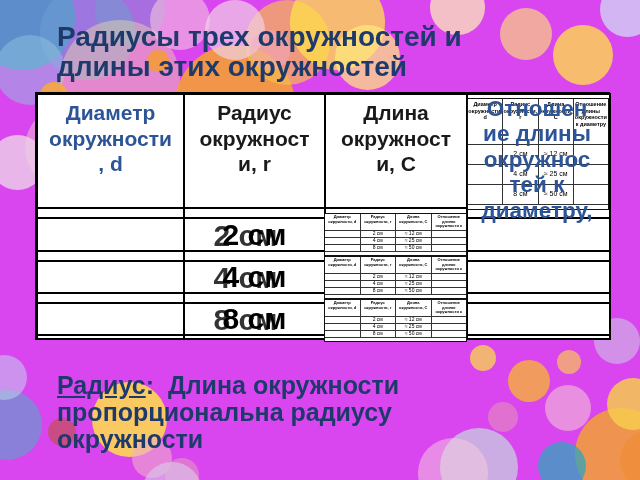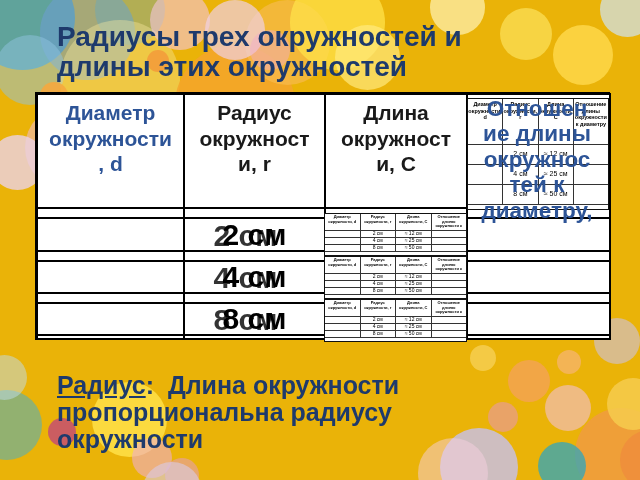--- a/index.html
+++ b/index.html
@@ -1,18 +1,18 @@
 <!DOCTYPE html>
 <html><head>
 <meta charset="utf-8">
 <style>
   html,body{margin:0;padding:0;}
   body{width:640px;height:480px;overflow:hidden;background:#fff;
        font-family:"Liberation Sans",sans-serif;}
-  .slide{position:relative;width:640px;height:480px;overflow:hidden;background:#eab308;}
+  .slide{position:relative;width:640px;height:480px;overflow:hidden;background:#d946ef;}
   .c{position:absolute;border-radius:50%;pointer-events:none;}
 
   
   .title{position:absolute;left:57px;top:22px;width:460px;z-index:3;
          font-size:28px;font-weight:bold;color:#1E3A6C;line-height:1.08;}
 
   
   .table-wrap{position:absolute;left:35px;top:92px;width:573px;height:246px;
               background:#fff;z-index:2;border:1px solid #000;}
   table{border-collapse:collapse;table-layout:fixed;width:100%;height:100%;}

